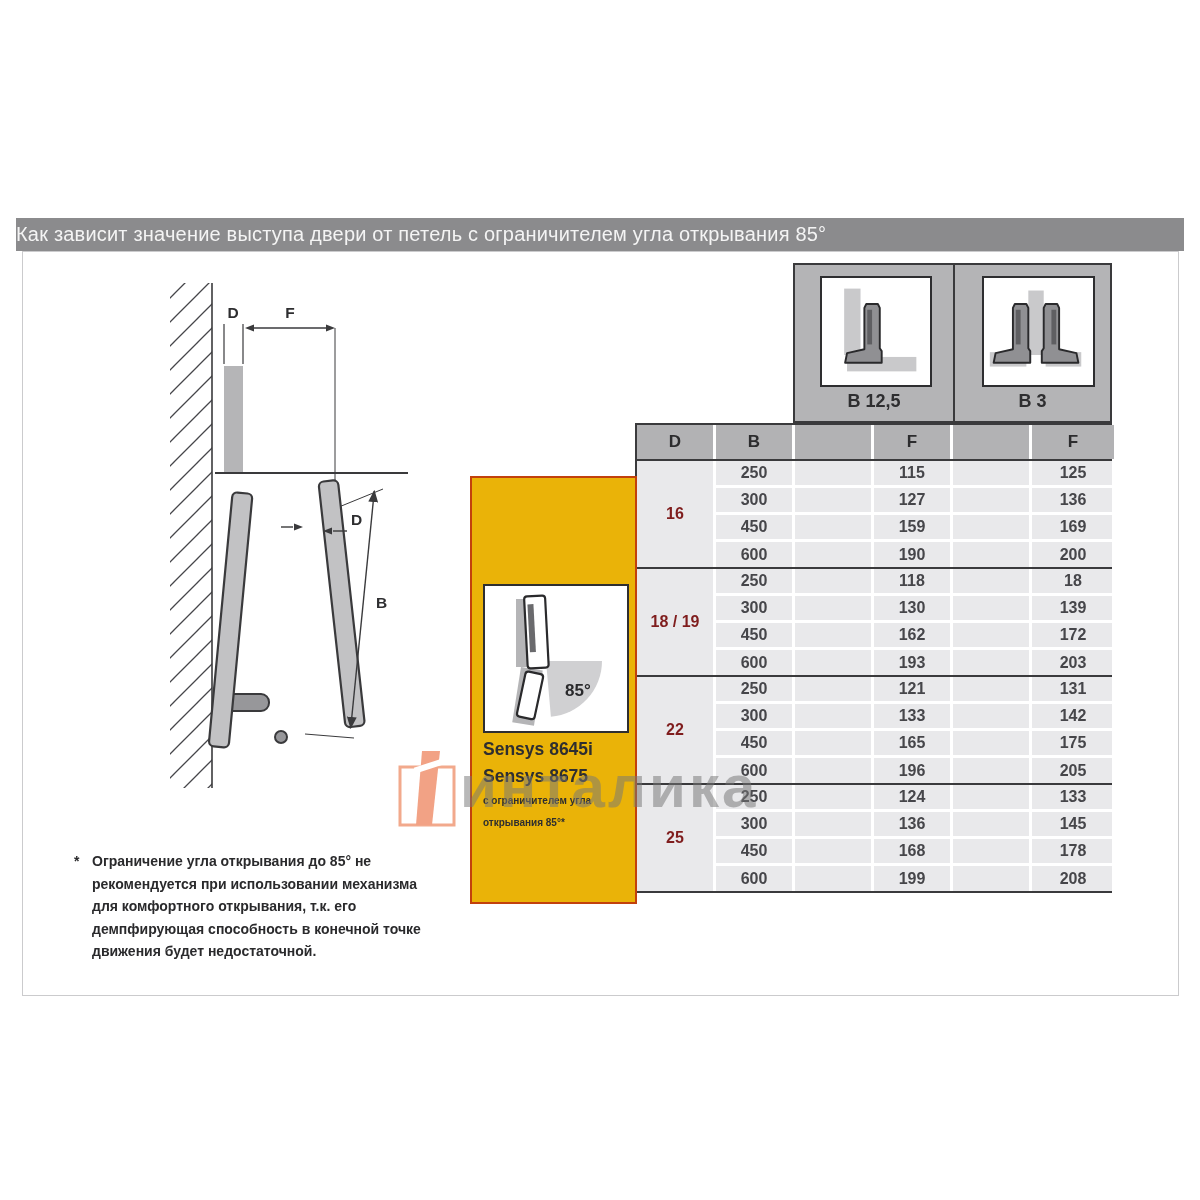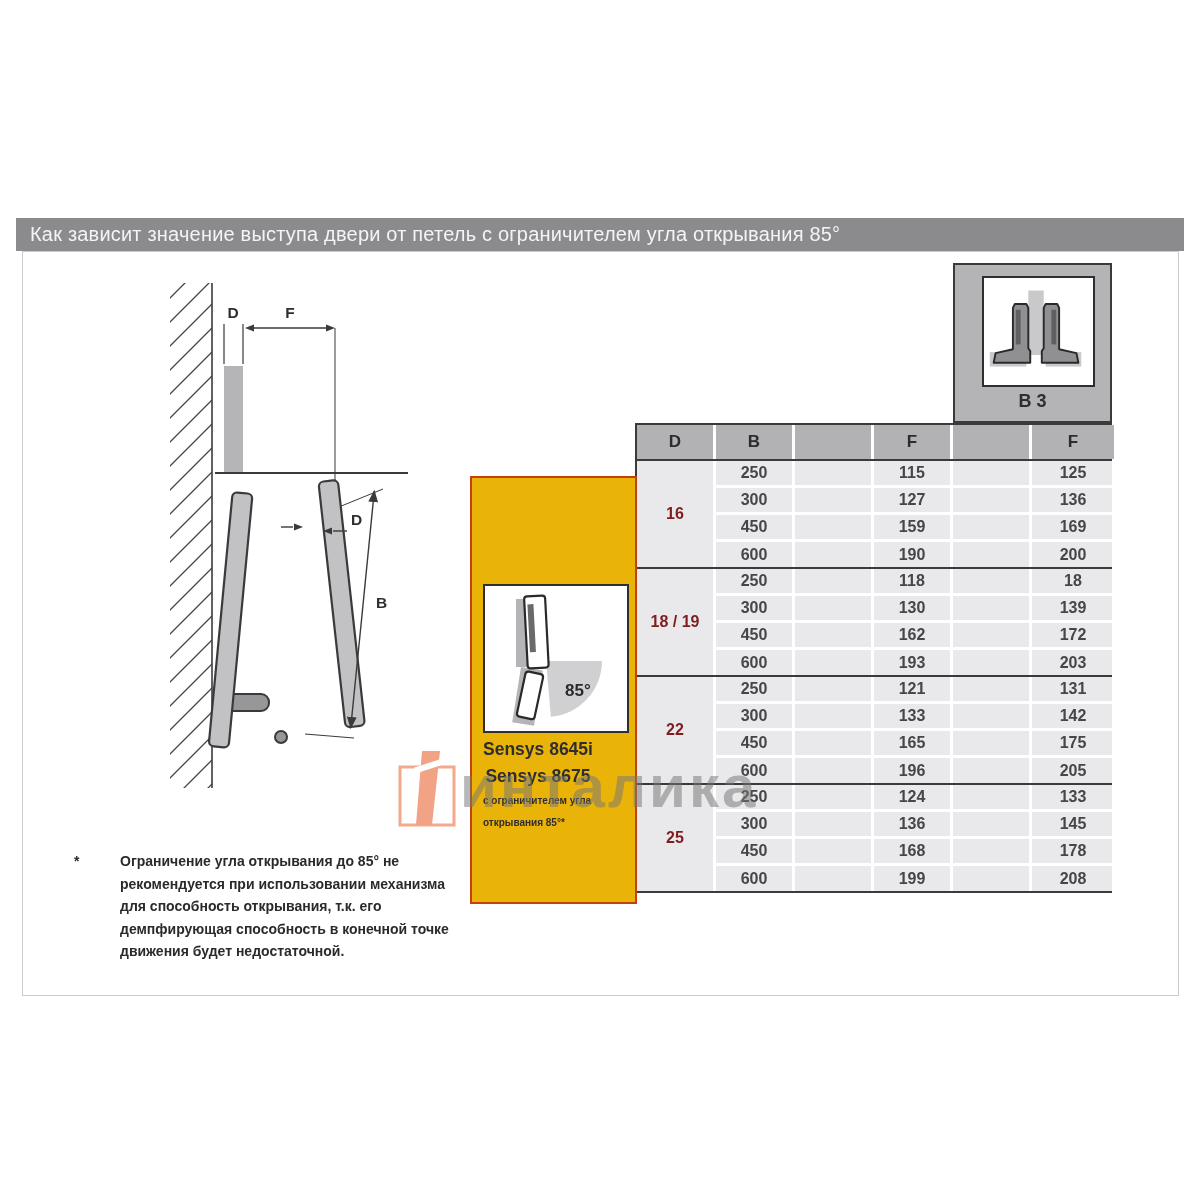--- a/index.html
+++ b/index.html
@@ -2,21 +2,21 @@
 <html><head>
 <meta charset="utf-8">
 <style>
   html,body{margin:0;padding:0;background:#fff;}
   .stage{position:relative;width:1200px;height:1200px;background:#ffffff;
          font-family:"Liberation Sans",sans-serif;overflow:hidden;}
 
   
   .title-bar{position:absolute;left:16px;top:218px;width:1168px;height:33px;
     background:#8B8B8D;color:#f4f4f4;font-size:20px;line-height:33px;
-    padding-left:14px;box-sizing:border-box;letter-spacing:.2px;}
+    box-sizing:border-box;letter-spacing:.2px;}
 
   
   .content-frame{position:absolute;left:22px;top:251px;width:1157px;height:745px;
     border:1px solid #cbcbcd;background:#fff;box-sizing:border-box;}
 
   
   .diagram{position:absolute;left:150px;top:270px;width:270px;height:570px;}
   .diagram text{font-family:"Liberation Sans",sans-serif;font-weight:bold;fill:#2e2e30;font-size:15.5px;}
 
   
@@ -50,28 +50,28 @@
     display:flex;align-items:center;justify-content:center;
     font-size:16px;font-weight:bold;color:#46464a;}
   .trow .cell.last{flex:0 0 82px;border-right:none;}
 
   
   .ppanel{position:absolute;left:470px;top:476px;width:167px;height:428px;
     background:#eab308;border:2px solid #c2410c;box-sizing:border-box;}
   .ppanel .imgbox{position:absolute;left:11px;top:106px;width:142px;height:145px;
     background:#fff;border:2px solid #2e2e30;}
   .ppanel .cap{position:absolute;left:11px;top:258px;color:#2e2e30;}
-  .ppanel .cap .big{font-weight:bold;font-size:17.5px;line-height:27px;text-align:center;}
+  .ppanel .cap .big{font-weight:bold;font-size:17.5px;line-height:27px;}
   .ppanel .cap .small{font-weight:bold;font-size:10px;line-height:22px;}
 
   
   .footnote{position:absolute;left:74px;top:850px;display:flex;
     color:#2a2a2c;font-weight:bold;font-size:14px;line-height:22.5px;}
   .footnote .marker{width:18px;}
-  .footnote .fl{display:block;margin-left:28px;}
+  .footnote .fl{display:block;}
 
   
   .wm-logo{position:absolute;left:396px;top:747px;z-index:6;}
   .wm-text{position:absolute;left:460px;top:752px;z-index:6;
     font-size:60px;font-weight:bold;letter-spacing:3px;
     color:rgba(118,118,118,0.52);white-space:nowrap;}
 </style>
 </head>
 <body>
 
@@ -119,20 +119,33 @@
     <polygon points="153,257 144,253.6 144,260.4" fill="#3a3a3c"></polygon>
     <path d="M197 261 H183" stroke="#3a3a3c" stroke-width="1.4"></path>
     <polygon points="173,261 182,257.6 182,264.4" fill="#3a3a3c"></polygon>
     <text x="201" y="255">D</text>
 
     <path d="M212.5 340 L224.3 221" stroke="#3a3a3c" stroke-width="1.4" marker-end="url(#mk)"></path>
     <path d="M212.5 340 L200.7 458" stroke="#3a3a3c" stroke-width="1.4" marker-end="url(#mk)"></path>
     <text x="226" y="338">B</text>
   </svg>
 
+  <div class="hbox hbox-1">
+    <div class="imgbox">
+      <svg viewBox="0 0 108 107" width="104" height="103">
+        <rect x="23" y="11" width="17" height="69" fill="#c9c9cb"></rect>
+        <rect x="26" y="82" width="72" height="15" fill="#c9c9cb"></rect>
+        <g transform="translate(-1 0)">
+          <path d="M47 27 L59 27 L61 31 L61 73 L63 76 L63 88 L25 88 L27 78 L45 74 L45 31 Z" fill="#909093" stroke="#2a2a2c" stroke-width="2" stroke-linejoin="round"></path>
+          <rect x="48" y="33" width="5" height="36" fill="#5f5f62"></rect>
+        </g>
+      </svg>
+    </div>
+    <div class="cap">B 12,5</div>
+  </div>
 
   <div class="hbox hbox-2">
     <div class="imgbox">
       <svg viewBox="0 0 109 107" width="105" height="103">
         <rect x="46" y="13" width="16" height="67" fill="#c9c9cb"></rect>
         <rect x="6" y="77" width="38" height="15" fill="#c9c9cb"></rect>
         <rect x="64" y="77" width="37" height="15" fill="#c9c9cb"></rect>
         <g transform="translate(-15 0)">
           <path d="M47 27 L59 27 L61 31 L61 73 L63 76 L63 88 L25 88 L27 78 L45 74 L45 31 Z" fill="#909093" stroke="#2a2a2c" stroke-width="2" stroke-linejoin="round"></path>
           <rect x="48" y="33" width="5" height="36" fill="#5f5f62"></rect>
@@ -313,21 +326,21 @@
       <div class="small">с ограничителем угла</div>
       <div class="small">открывания 85°*</div>
     </div>
   </div>
 
   <div class="footnote">
     <div class="marker">*</div>
     <div>
       <span class="fl">Ограничение угла открывания до 85° не</span>
       <span class="fl">рекомендуется при использовании механизма</span>
-      <span class="fl">для способность открывания, т.к. его</span>
+      <span class="fl">для комфортного открывания, т.к. его</span>
       <span class="fl">демпфирующая способность в конечной точке</span>
       <span class="fl">движения будет недостаточной.</span>
     </div>
   </div>
 
   <div class="wm-logo">
     <svg viewBox="0 0 62 82" width="62" height="82">
       <rect x="4" y="20" width="54" height="58" fill="none" stroke="#f2a98c" stroke-width="3"></rect>
       <polygon points="26,4 44,4 36,78 20,78" fill="#f2a285"></polygon>
       <rect x="18" y="16" width="30" height="6" fill="#ffffff" transform="rotate(-18 33 19)"></rect>

